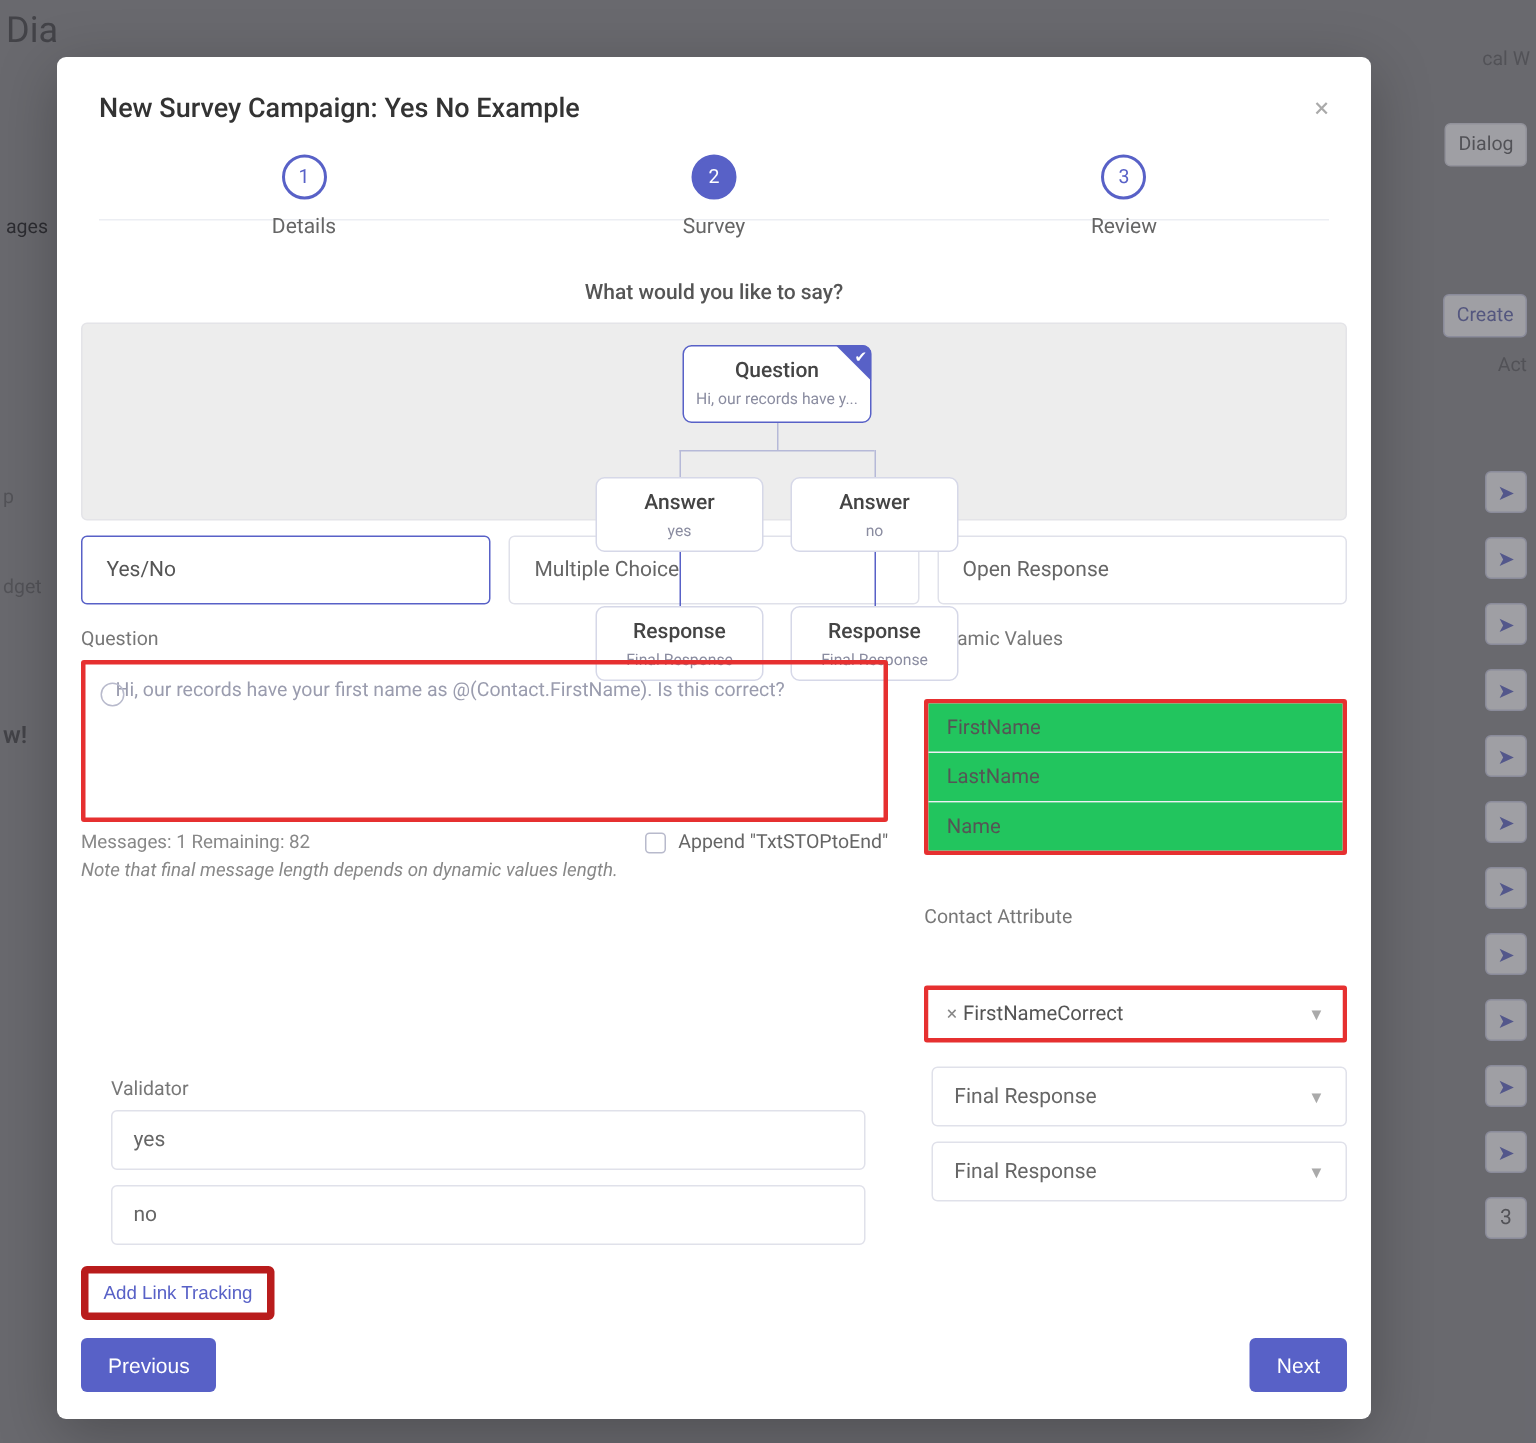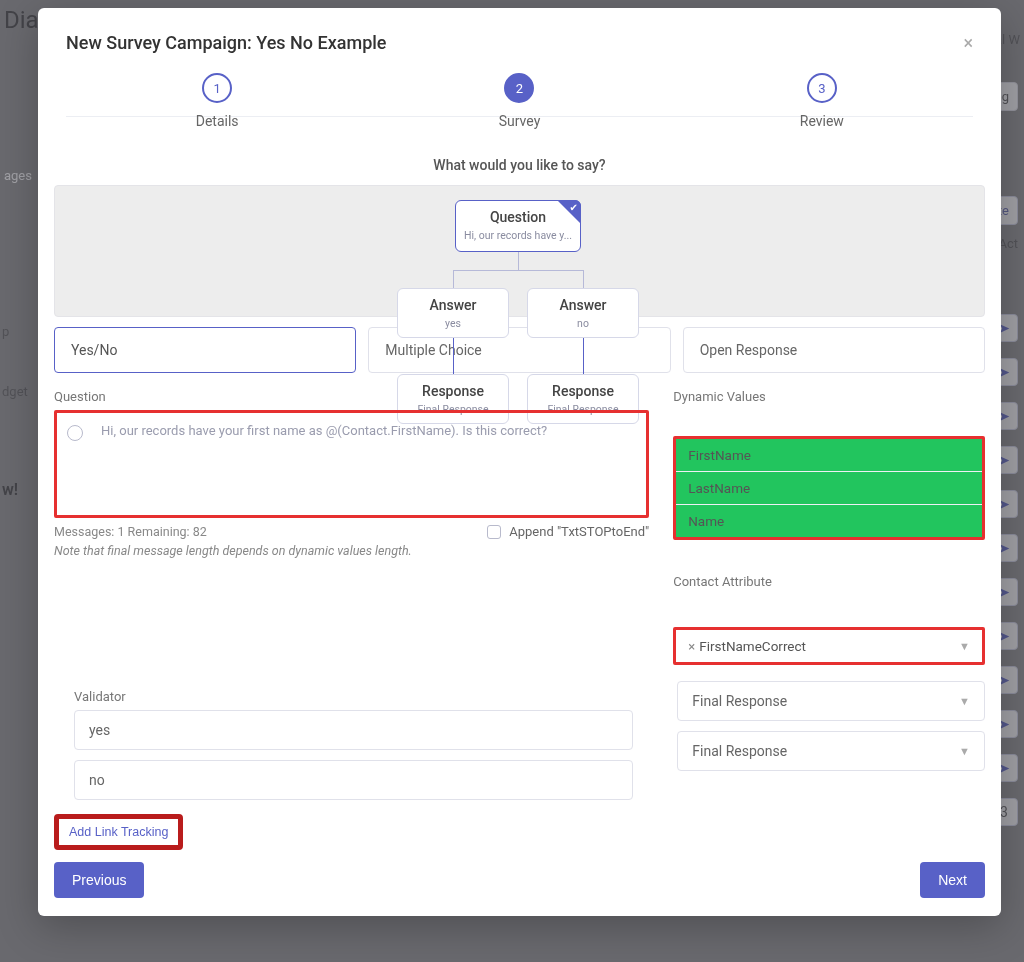--- a/index.html
+++ b/index.html
@@ -1,32 +1,32 @@
 <!DOCTYPE html>
 <html><head>
 <meta charset="utf-8">
 <style>
   * { box-sizing: border-box; }
   html, body { margin:0; padding:0; width:1024px; height:962px; font-family: -apple-system, BlinkMacSystemFont, "Segoe UI", Roboto, Helvetica, Arial, sans-serif; background:#f4f5f7; color:#555; }
   .backdrop { position:absolute; inset:0; background:#888; }
   .bg-hint-left { position:absolute; left:4px; top:6px; font-size:24px; color:#333; }
-  .bg-hint-pages { position:absolute; left:4px; top:168px; font-size:13px; color:#ffffff; }
+  .bg-hint-pages { position:absolute; left:4px; top:144px; font-size:13px; color:#000000; }
   .bg-hint-dialog { position:absolute; right:6px; top:82px; font-size:13px; color:#555; background:#fff; border:1px solid #e0e0e8; padding:6px 8px; border-radius:4px;}
   .bg-hint-create { position:absolute; right:6px; top:196px; font-size:13px; color:#5a5fad; background:#fff; border:1px solid #d0d2e8; padding:6px 8px; border-radius:4px;}
   .bg-hint-act { position:absolute; right:6px; top:236px; font-size:13px; color:#555;}
   .bg-right-snip { position:absolute; right:4px; top:32px; font-size:13px; color:#555;}
   .bg-hint-dget { position:absolute; left:2px; top:384px; font-size:13px; color:#555;}
   .bg-hint-p { position:absolute; left:2px; top:324px; font-size:13px; color:#555;}
   .bg-hint-w { position:absolute; left:2px; top:480px; font-size:16px; color:#333; font-weight:600;}
   .bg-icon-col { position:absolute; right:6px; top:314px; display:flex; flex-direction:column; gap:16px; }
   .bg-icon-col div { width:28px; height:28px; background:#fff; border:1px solid #d0d2e8; border-radius:4px; display:flex; align-items:center; justify-content:center; color:#5861c7; font-size:14px;}
 
   .overlay { position:absolute; inset:0; background:rgba(80,80,90,0.55); }
 
-  .modal { position:absolute; left:38px; top:8px; width:963px; height:908px; background:#fff; border-radius:6px; box-shadow:0 10px 40px rgba(0,0,0,0.25); display:flex; flex-direction:column; }
+  .modal { position:absolute; left:38px; top:38px; width:876px; height:908px; background:#fff; border-radius:6px; box-shadow:0 10px 40px rgba(0,0,0,0.25); display:flex; flex-direction:column; }
   .modal-header { padding:24px 28px 20px 28px; display:flex; align-items:center; }
   .modal-title { font-size:18px; color:#333; font-weight:500; flex:1; }
   .close-x { font-size:18px; color:#aaa; cursor:pointer; }
 
   .stepper { display:flex; align-items:center; padding:0 28px 6px 28px; }
   .step { flex:1; display:flex; flex-direction:column; align-items:center; position:relative; }
   .step-circle { width:30px; height:30px; border-radius:50%; display:flex; align-items:center; justify-content:center; font-size:13px; margin-bottom:10px; }
   .step-circle.outline { border:2px solid #5861c7; color:#5861c7; background:#fff; }
   .step-circle.filled { background:#5861c7; color:#fff; border:2px solid #5861c7; }
   .step-label { font-size:14px; color:#666; }
@@ -55,21 +55,21 @@
 
   .type-row { display:flex; gap:12px; padding:10px 16px 0 16px; }
   .type-card { flex:1; border:1px solid #e0e1ea; border-radius:4px; padding:14px 16px; font-size:14px; color:#666; cursor:pointer; background:#fff;}
   .type-card.active { border:1.5px solid #5861c7; color:#555; }
 
   .columns { display:flex; gap:24px; padding:8px 16px 0 16px; }
   .col { flex:1; display:flex; flex-direction:column; }
   .field-label { font-size:13px; color:#777; margin:8px 0 6px 0; }
   .question-box { position:relative; border:3px solid #e63030; border-radius:2px; height:108px; padding:10px 12px; }
   .question-box .smile { position:absolute; left:10px; top:12px; width:16px; height:16px; border:1.2px solid #b8bacc; border-radius:50%;}
-  .question-box .qtext { margin-left:32px; font-size:13px; color:#9a9cae; }
+  .question-box .qtext { margin-left:8px; font-size:13px; color:#9a9cae; }
   .meta-text { font-size:12.5px; color:#888; margin-top:6px;}
   .meta-note { font-size:12.5px; color:#888; font-style:italic; margin-top:4px;}
   .stop-row { display:flex; align-items:center; gap:8px; justify-content:flex-end; margin-top:-34px; }
   .stop-row .chk { width:14px; height:14px; border:1.2px solid #b8bacc; border-radius:3px; }
   .stop-row span { font-size:13px; color:#666; }
 
   .dyn-box { border:3px solid #e63030; border-radius:2px; }
   .dyn-item { padding:8px 12px; font-size:13.5px; color:#555; border-bottom:1px solid #eef0f5; background:#22c55e; cursor:pointer;}
   .dyn-item:last-child { border-bottom:none;}
   .attr-box { border:3px solid #e63030; border-radius:2px; margin-top:6px;}

